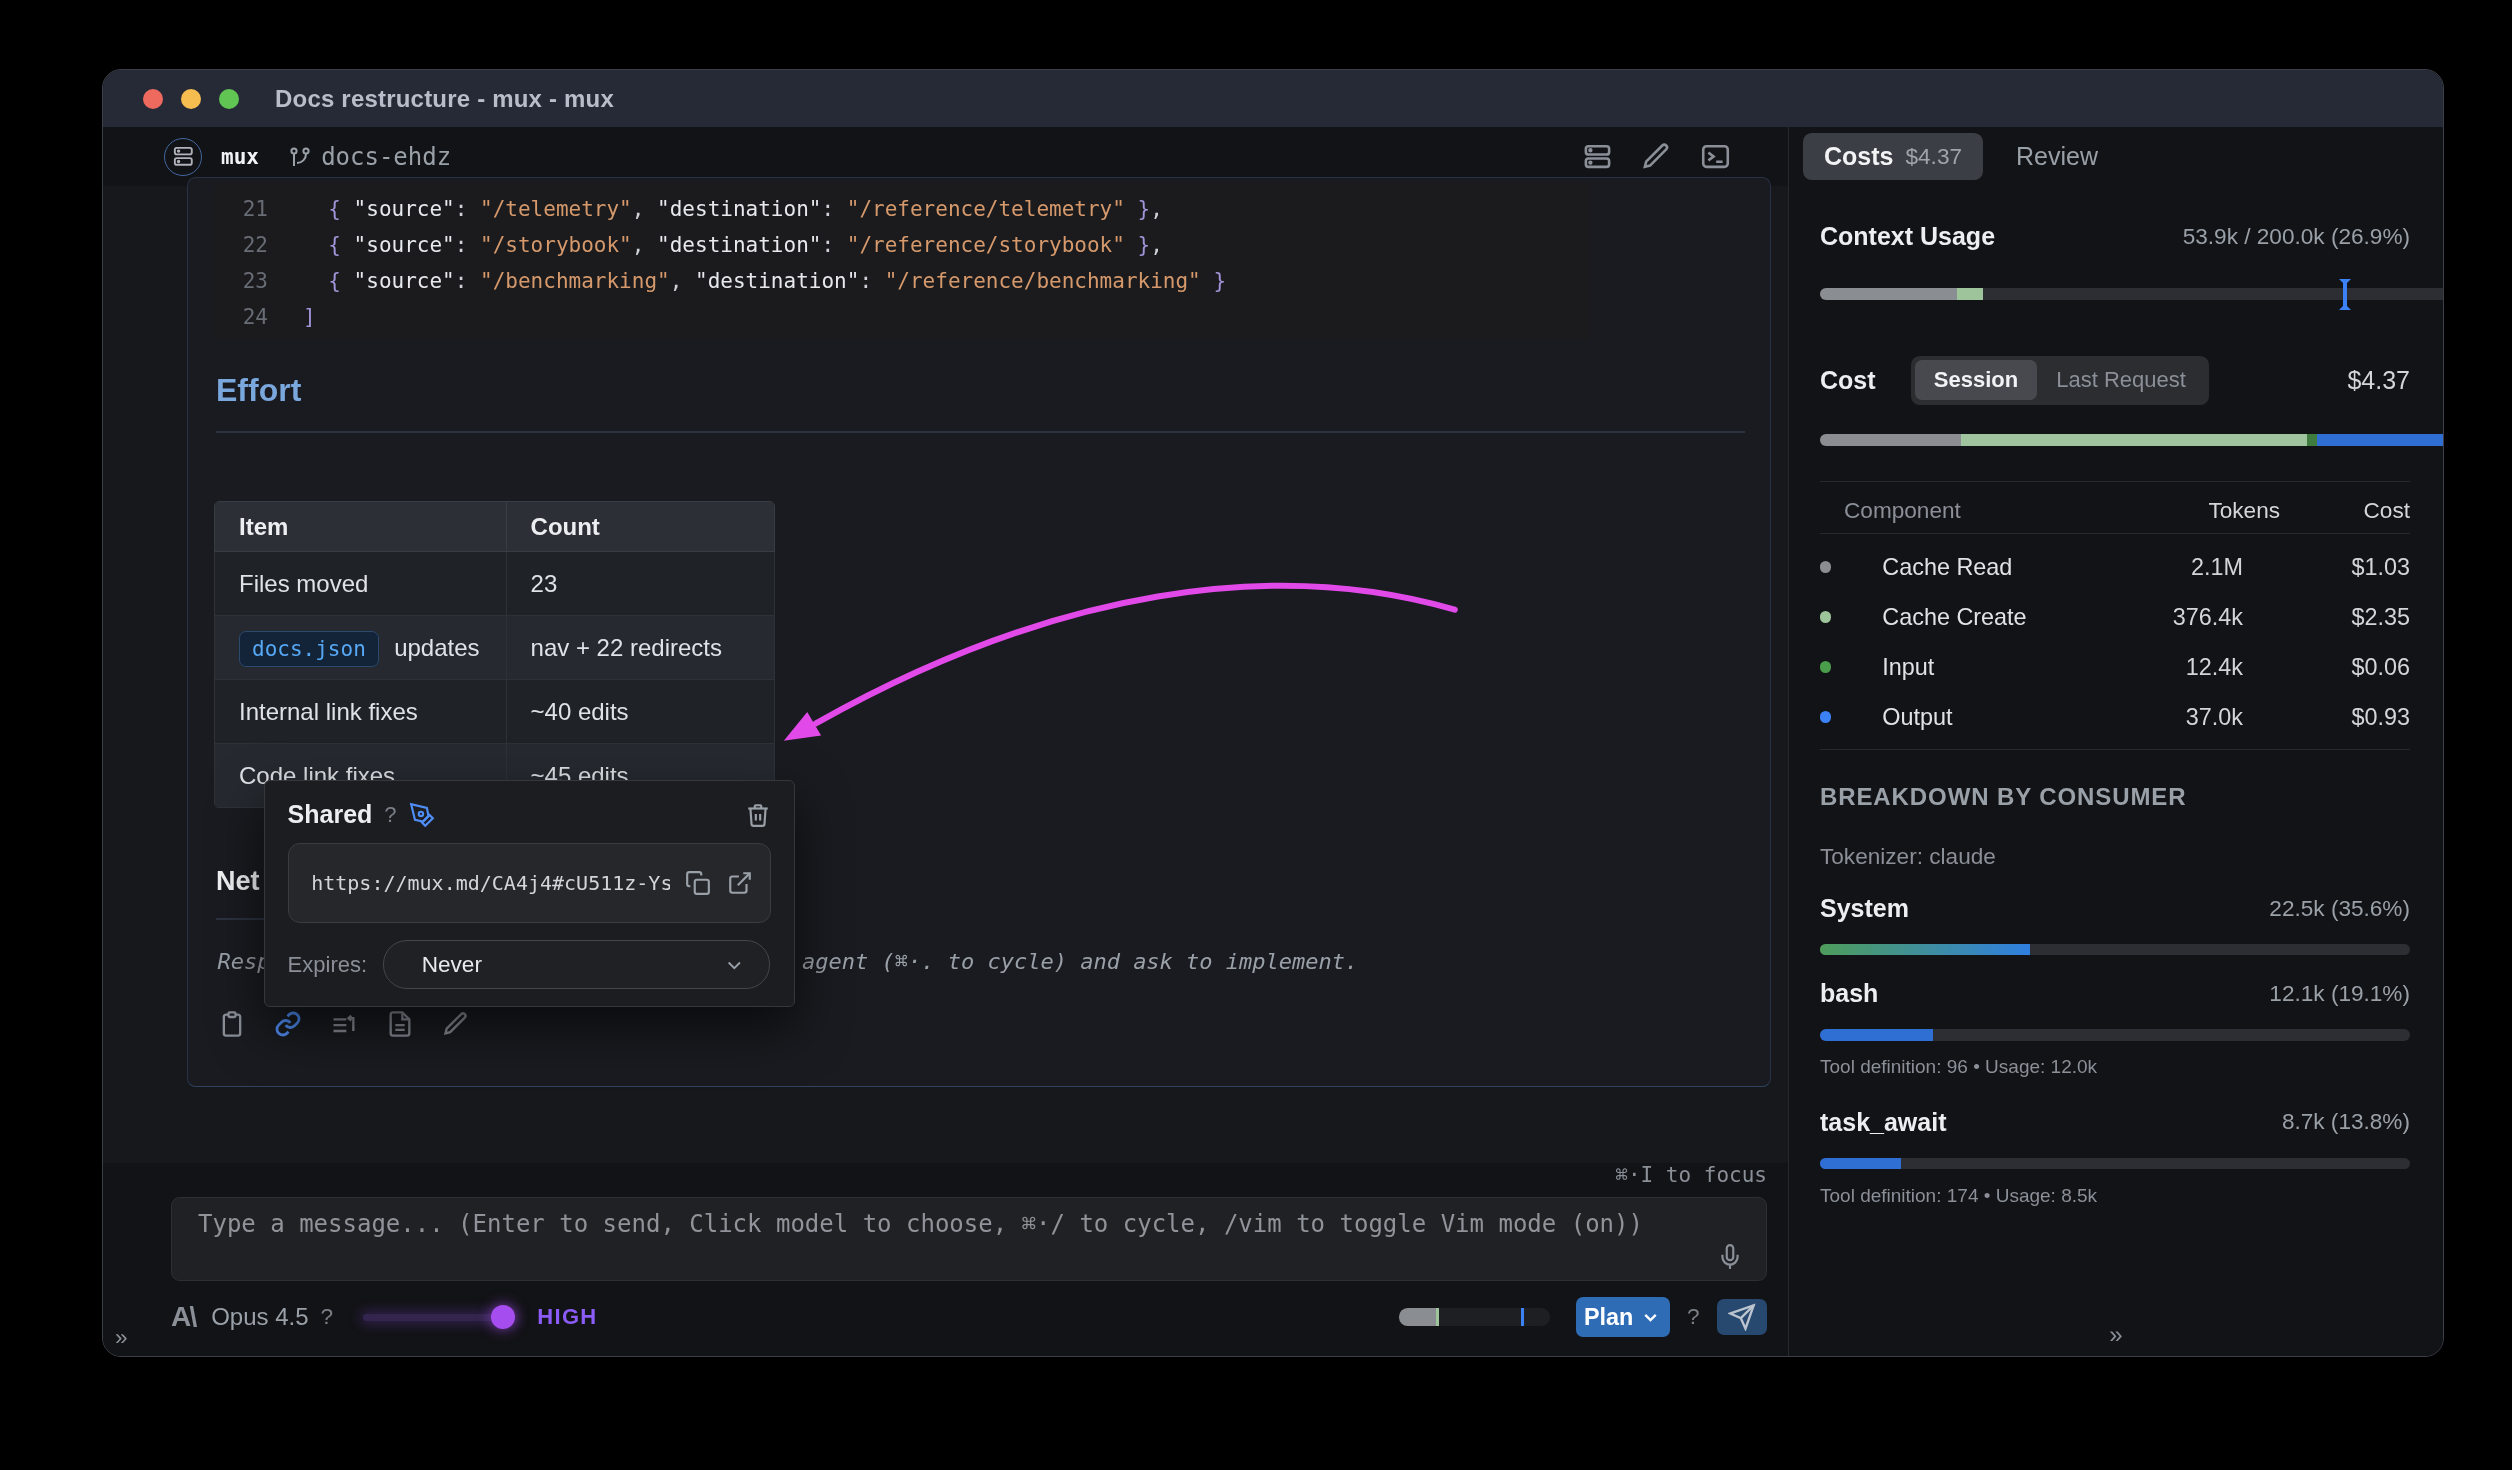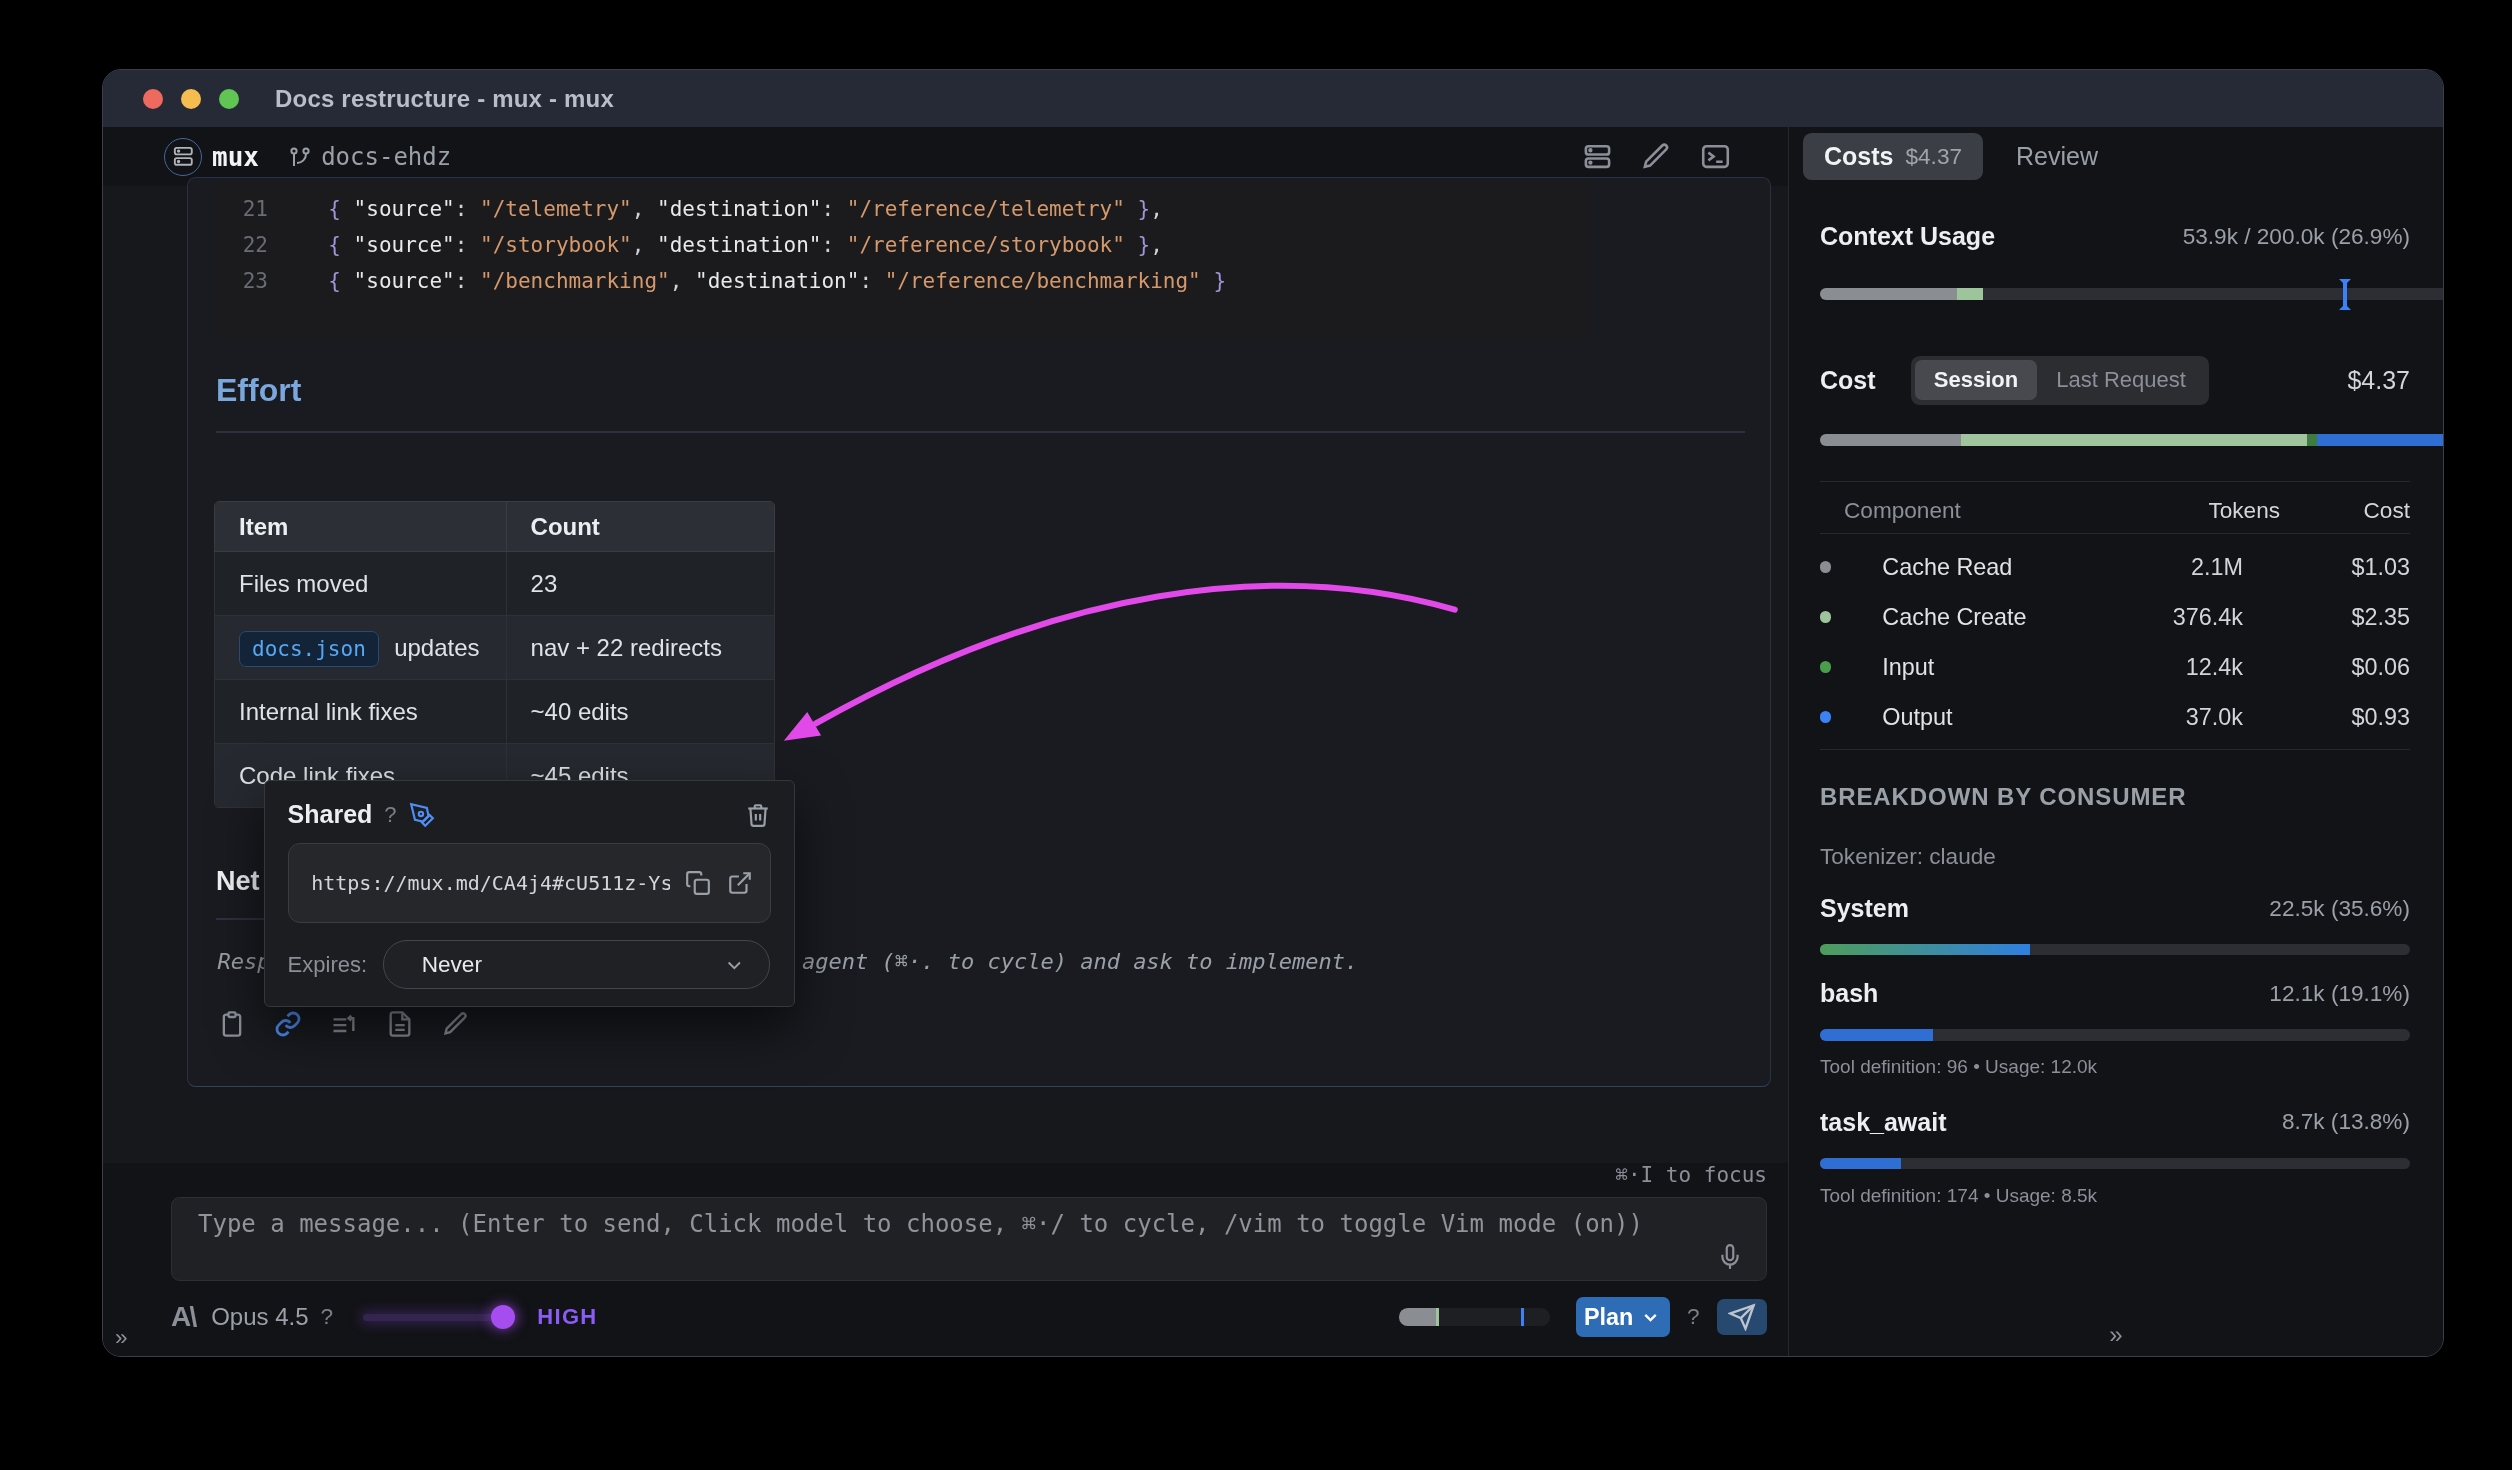--- a/index.html
+++ b/index.html
@@ -15,21 +15,21 @@
   .light { width:20px; height:20px; border-radius:50%; }
   .light.r { background:#ee6a5f; } .light.y { background:#f5bd4f; } .light.g { background:#61c554; }
   .win-title { margin-left:36px; font-size:24px; font-weight:bold; color:#b9bdc9; letter-spacing:0.2px; }
   
   .content-row { flex:1; display:flex; min-height:0; background:#121316; }
   .main-col { width:1686px; flex:none; display:flex; flex-direction:column; border-right:0.9px solid #26282e; position:relative; }
   .side-col { flex:1; display:flex; flex-direction:column; position:relative; }
   
   .main-header { height:59px; flex:none; display:flex; align-items:center; padding:0 57px 0 61px; }
   .app-badge { width:38px; height:38px; border-radius:50%; border:1.7px solid #44669f; display:flex; align-items:center; justify-content:center; color:#aeb3bc; }
-  .app-name { margin-left:10px; font-family:"DejaVu Sans Mono", monospace; font-weight:bold; font-size:26px; color:#f2f3f5; }
+  .app-name { margin-left:19px; font-family:"DejaVu Sans Mono", monospace; font-weight:bold; font-size:21px; color:#f2f3f5; }
   .branch { margin-left:29.5px; display:flex; align-items:center; gap:8.7px; color:#9aa0a8; font-family:"DejaVu Sans Mono", monospace; font-size:24px; }
   .main-header .spacer { flex:1; }
   .hdr-icons { display:flex; gap:28px; color:#8a8f98; }
   .icon-btn { display:flex; align-items:center; justify-content:center; }
   
   .main-body { flex:1; position:relative; min-height:0; background:#17181c; }
   .card { position:absolute; left:84px; top:-8.7px; width:1584px; height:910px;
           border:0.9px solid #283246; border-bottom-color:#2e4360; border-radius:8.7px; background:#191b20; }
   .code-block { position:absolute; left:26px; top:3.5px; width:1376px; height:158px; background:#1b1b1e; border-radius:7px; padding-top:8.7px; overflow:hidden; }
   .code-line { display:flex; height:36px; line-height:36px; font-family:"DejaVu Sans Mono", monospace; font-size:21px; }
@@ -197,20 +197,24 @@
                   <span class="code-text"><span class="tok-pl">  </span><span class="tok-br">{ </span><span class="tok-k">"source"</span><span class="tok-pu">: </span><span class="tok-s">"/telemetry"</span><span class="tok-pu">, </span><span class="tok-k">"destination"</span><span class="tok-pu">: </span><span class="tok-s">"/reference/telemetry"</span><span class="tok-pl"> </span><span class="tok-br">}</span><span class="tok-pu">,</span></span>
                 </div>
                 <div class="code-line">
                   <span class="gutter">22</span>
                   <span class="code-text"><span class="tok-pl">  </span><span class="tok-br">{ </span><span class="tok-k">"source"</span><span class="tok-pu">: </span><span class="tok-s">"/storybook"</span><span class="tok-pu">, </span><span class="tok-k">"destination"</span><span class="tok-pu">: </span><span class="tok-s">"/reference/storybook"</span><span class="tok-pl"> </span><span class="tok-br">}</span><span class="tok-pu">,</span></span>
                 </div>
                 <div class="code-line">
                   <span class="gutter">23</span>
                   <span class="code-text"><span class="tok-pl">  </span><span class="tok-br">{ </span><span class="tok-k">"source"</span><span class="tok-pu">: </span><span class="tok-s">"/benchmarking"</span><span class="tok-pu">, </span><span class="tok-k">"destination"</span><span class="tok-pu">: </span><span class="tok-s">"/reference/benchmarking"</span><span class="tok-pl"> </span><span class="tok-br">}</span></span>
                 </div>
+                <div class="code-line">
+                  <span class="gutter">24</span>
+                  <span class="code-text"><span class="tok-br">]</span></span>
+                </div>
               </div>
             <div class="effort-h">Effort</div>
             <div class="h-divider"></div>
             <table class="effort-table">
               <thead>
                 <tr>
                   <th class="col-item">Item</th>
                   <th class="col-count">Count</th>
                 </tr>
               </thead>

